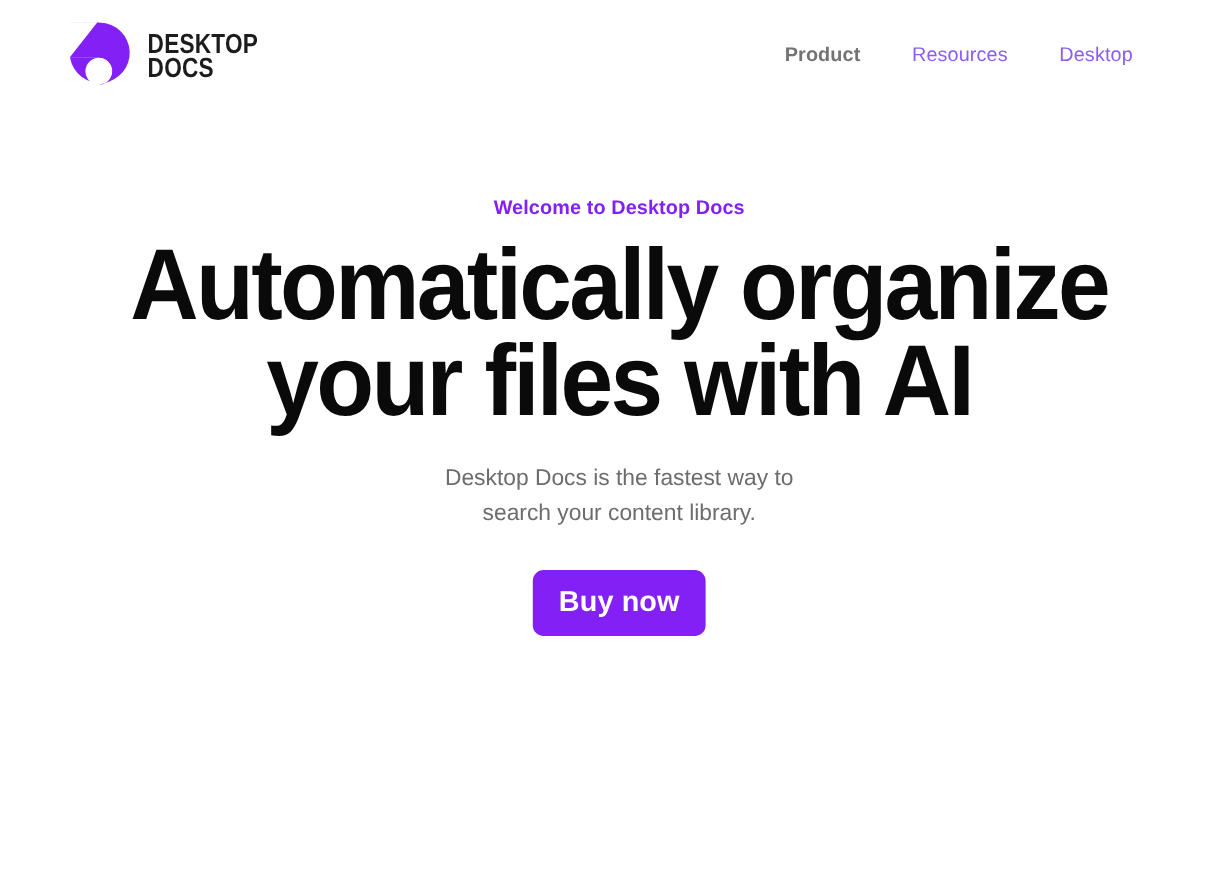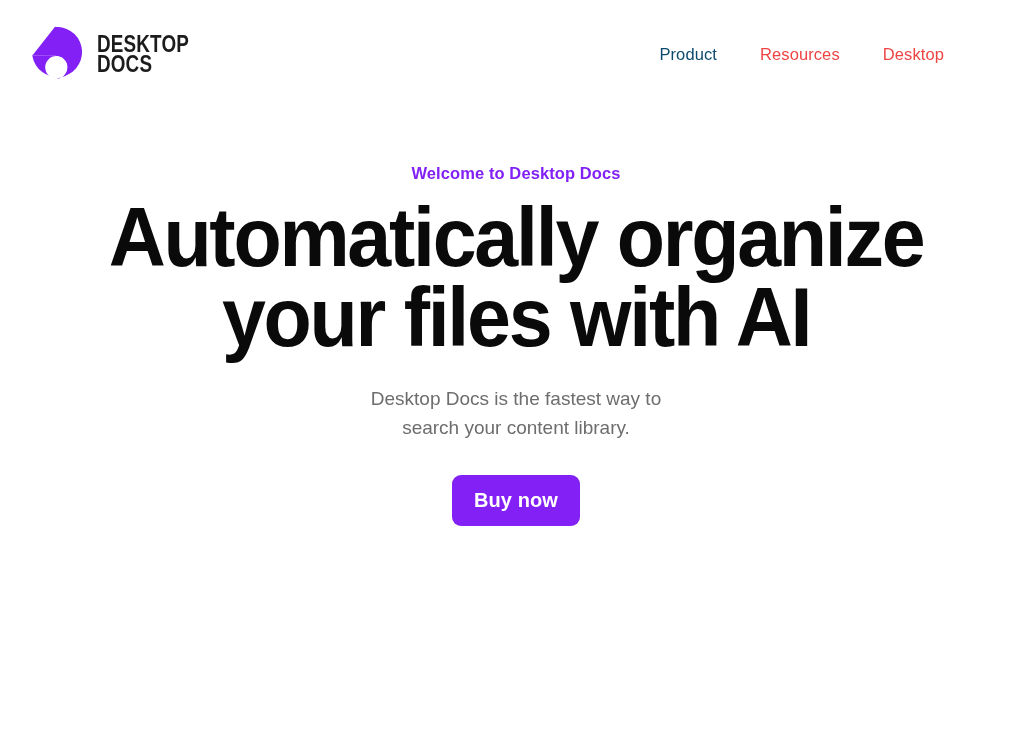--- a/index.html
+++ b/index.html
@@ -20,29 +20,29 @@
   .page {
     position: relative;
     width: 1024px;
     height: 730px;
     background: #ffffff;
   }
 
   
   .site-header {
     position: absolute;
-    top: 8px;
+    top: 0;
     left: 0;
     width: 1024px;
     height: 92px;
     display: flex;
     align-items: center;
     justify-content: space-between;
     box-sizing: border-box;
-    padding: 0 80px 0 28px;
+    padding: 0 80px 0 54px;
   }
 
   .brand {
     display: flex;
     align-items: center;
     gap: 13px;
     text-decoration: none;
   }
 
   .brand-mark {
@@ -77,25 +77,25 @@
   }
 
   .nav-link {
     font-size: 16.5px;
     line-height: 1;
     text-decoration: none;
     letter-spacing: 0.1px;
     white-space: nowrap;
   }
   .nav-link.is-active {
-    color: #0c4a6e;
-    font-weight: 400;
+    color: #737373;
+    font-weight: 700;
   }
   .nav-link.is-muted {
-    color: #ef4444;
+    color: #8b5cf6;
     font-weight: 400;
   }
 
   
   .hero {
     position: absolute;
     top: 92px;
     left: 4px;
     width: 1024px;
     text-align: center;
@@ -143,21 +143,21 @@
     padding-top: 33px;
   }
 
   .cta-button {
     display: inline-block;
     box-sizing: border-box;
     min-width: 106px;
     padding: 15px 22px 16px;
     background: #8220f5;
     color: #ffffff;
-    font-size: 20px;
+    font-size: 24px;
     font-weight: 700;
     letter-spacing: 0.1px;
     line-height: 1;
     border: 0;
     border-radius: 9px;
     text-decoration: none;
     cursor: pointer;
     font-family: "Liberation Sans", sans-serif;
     text-align: center;
   }

